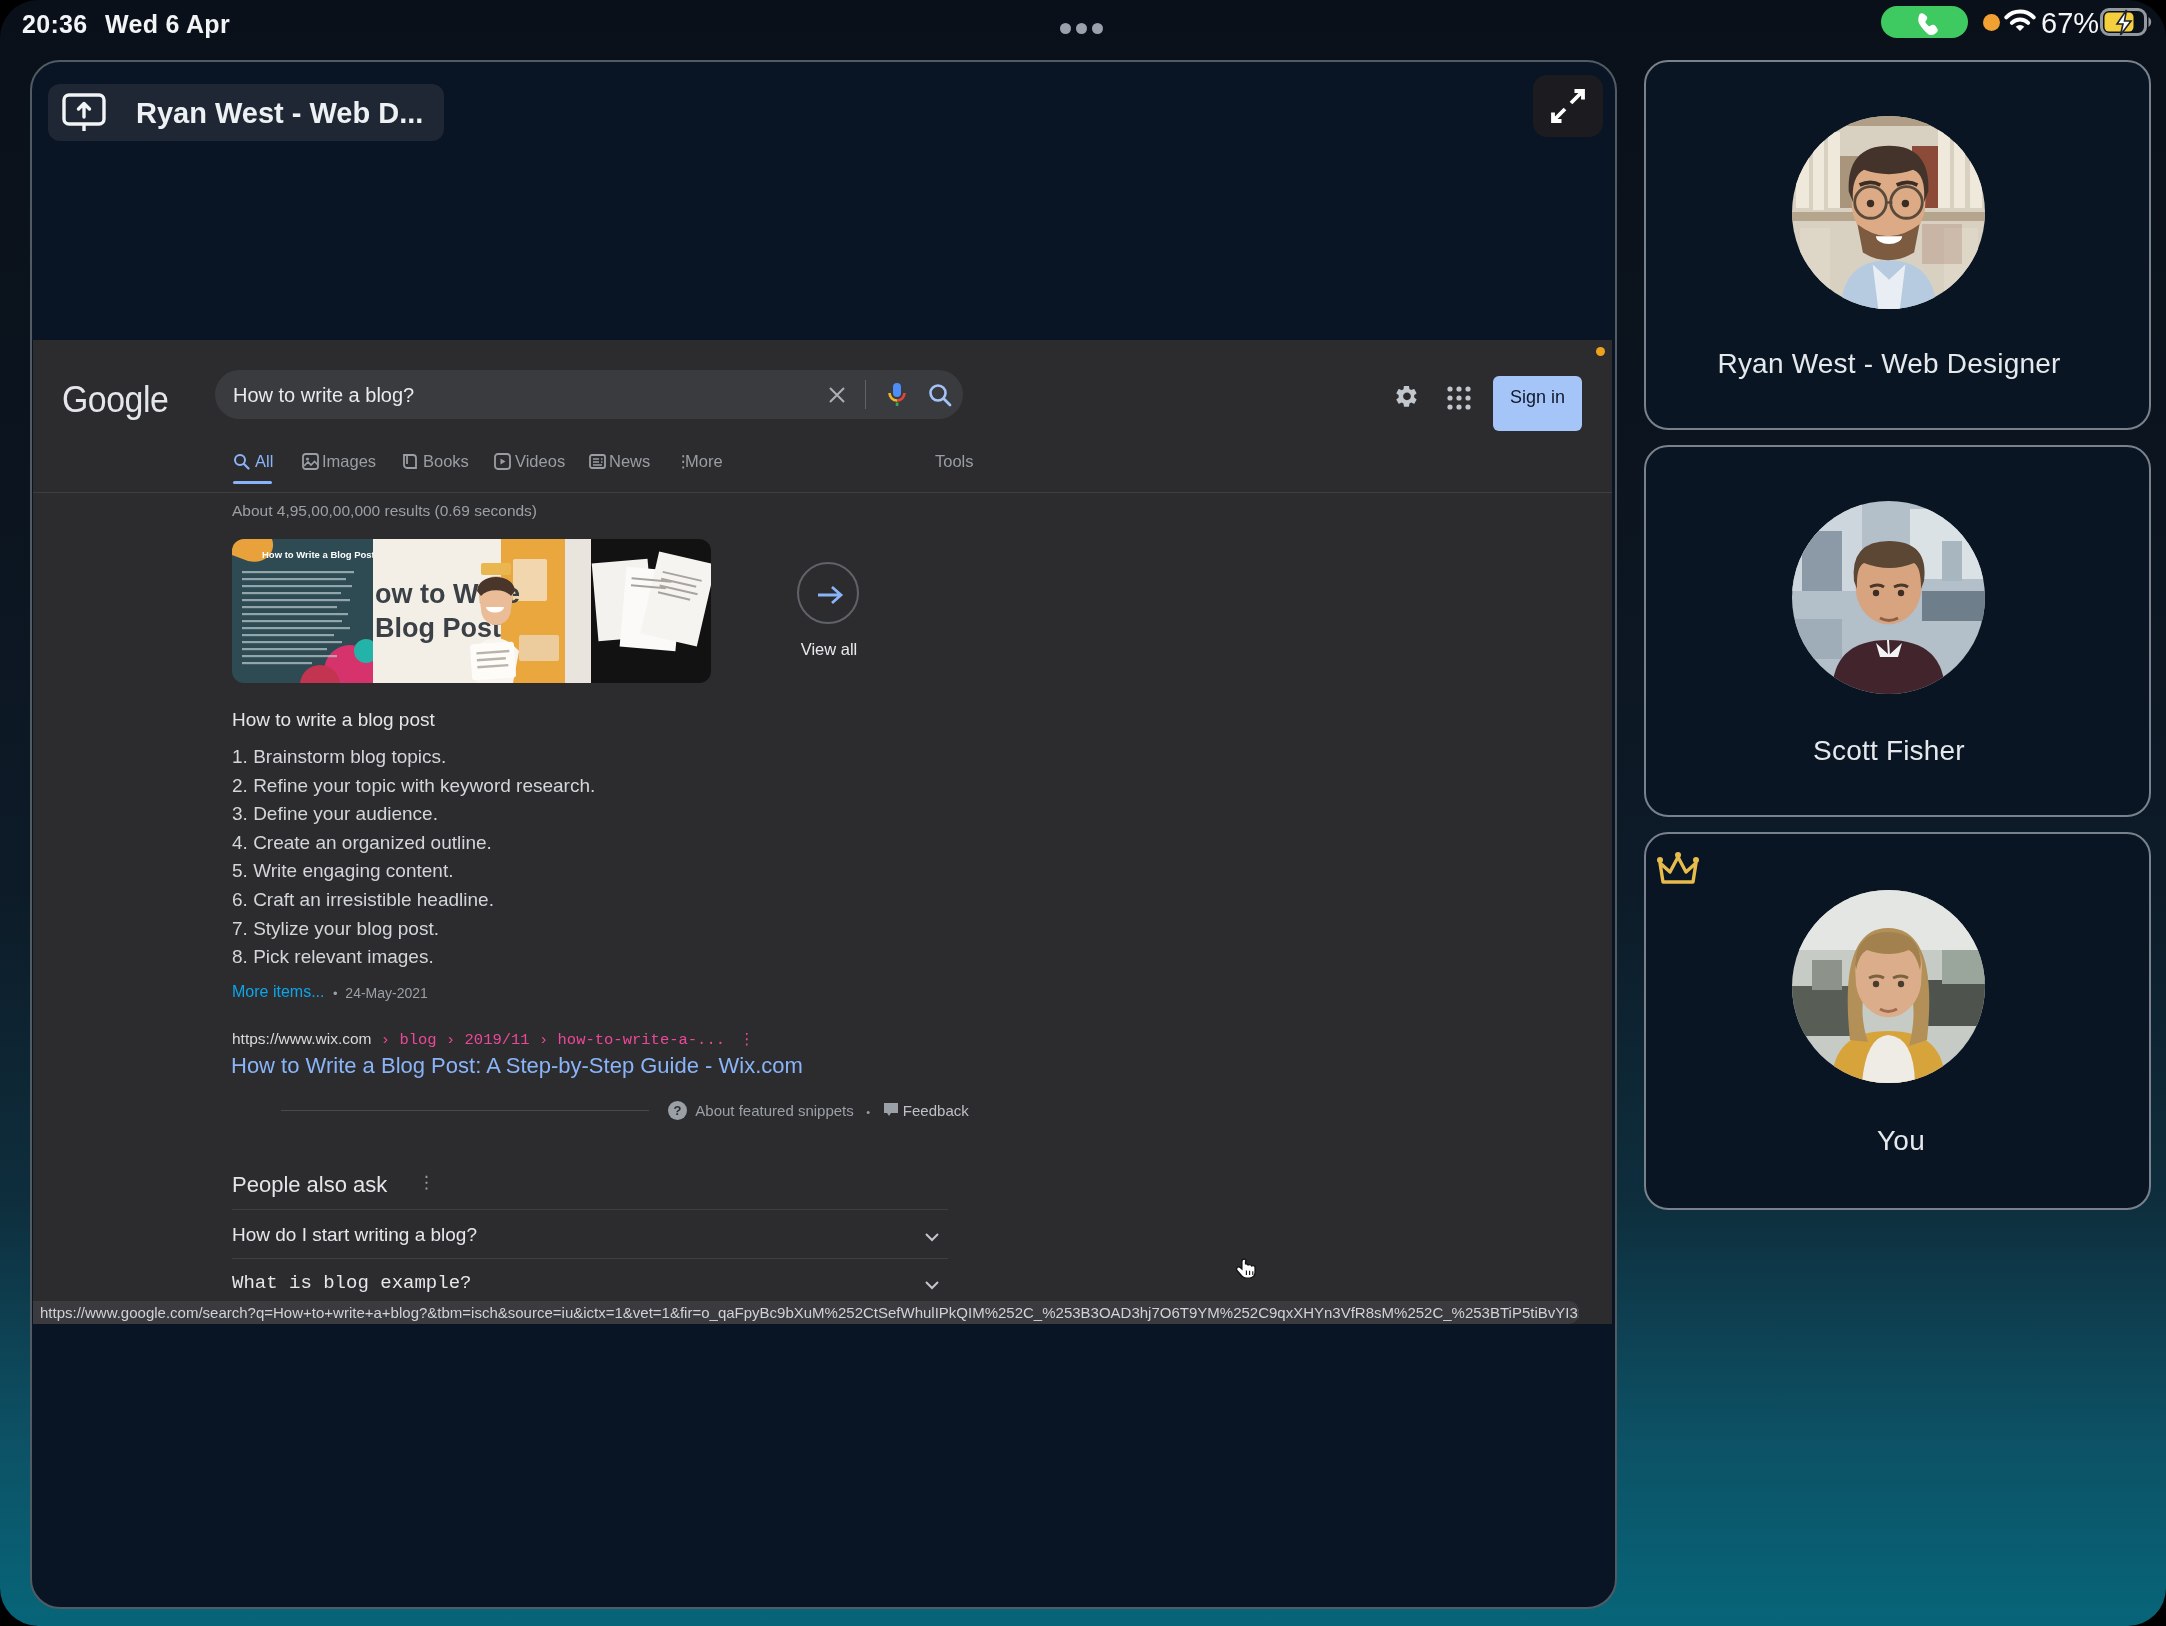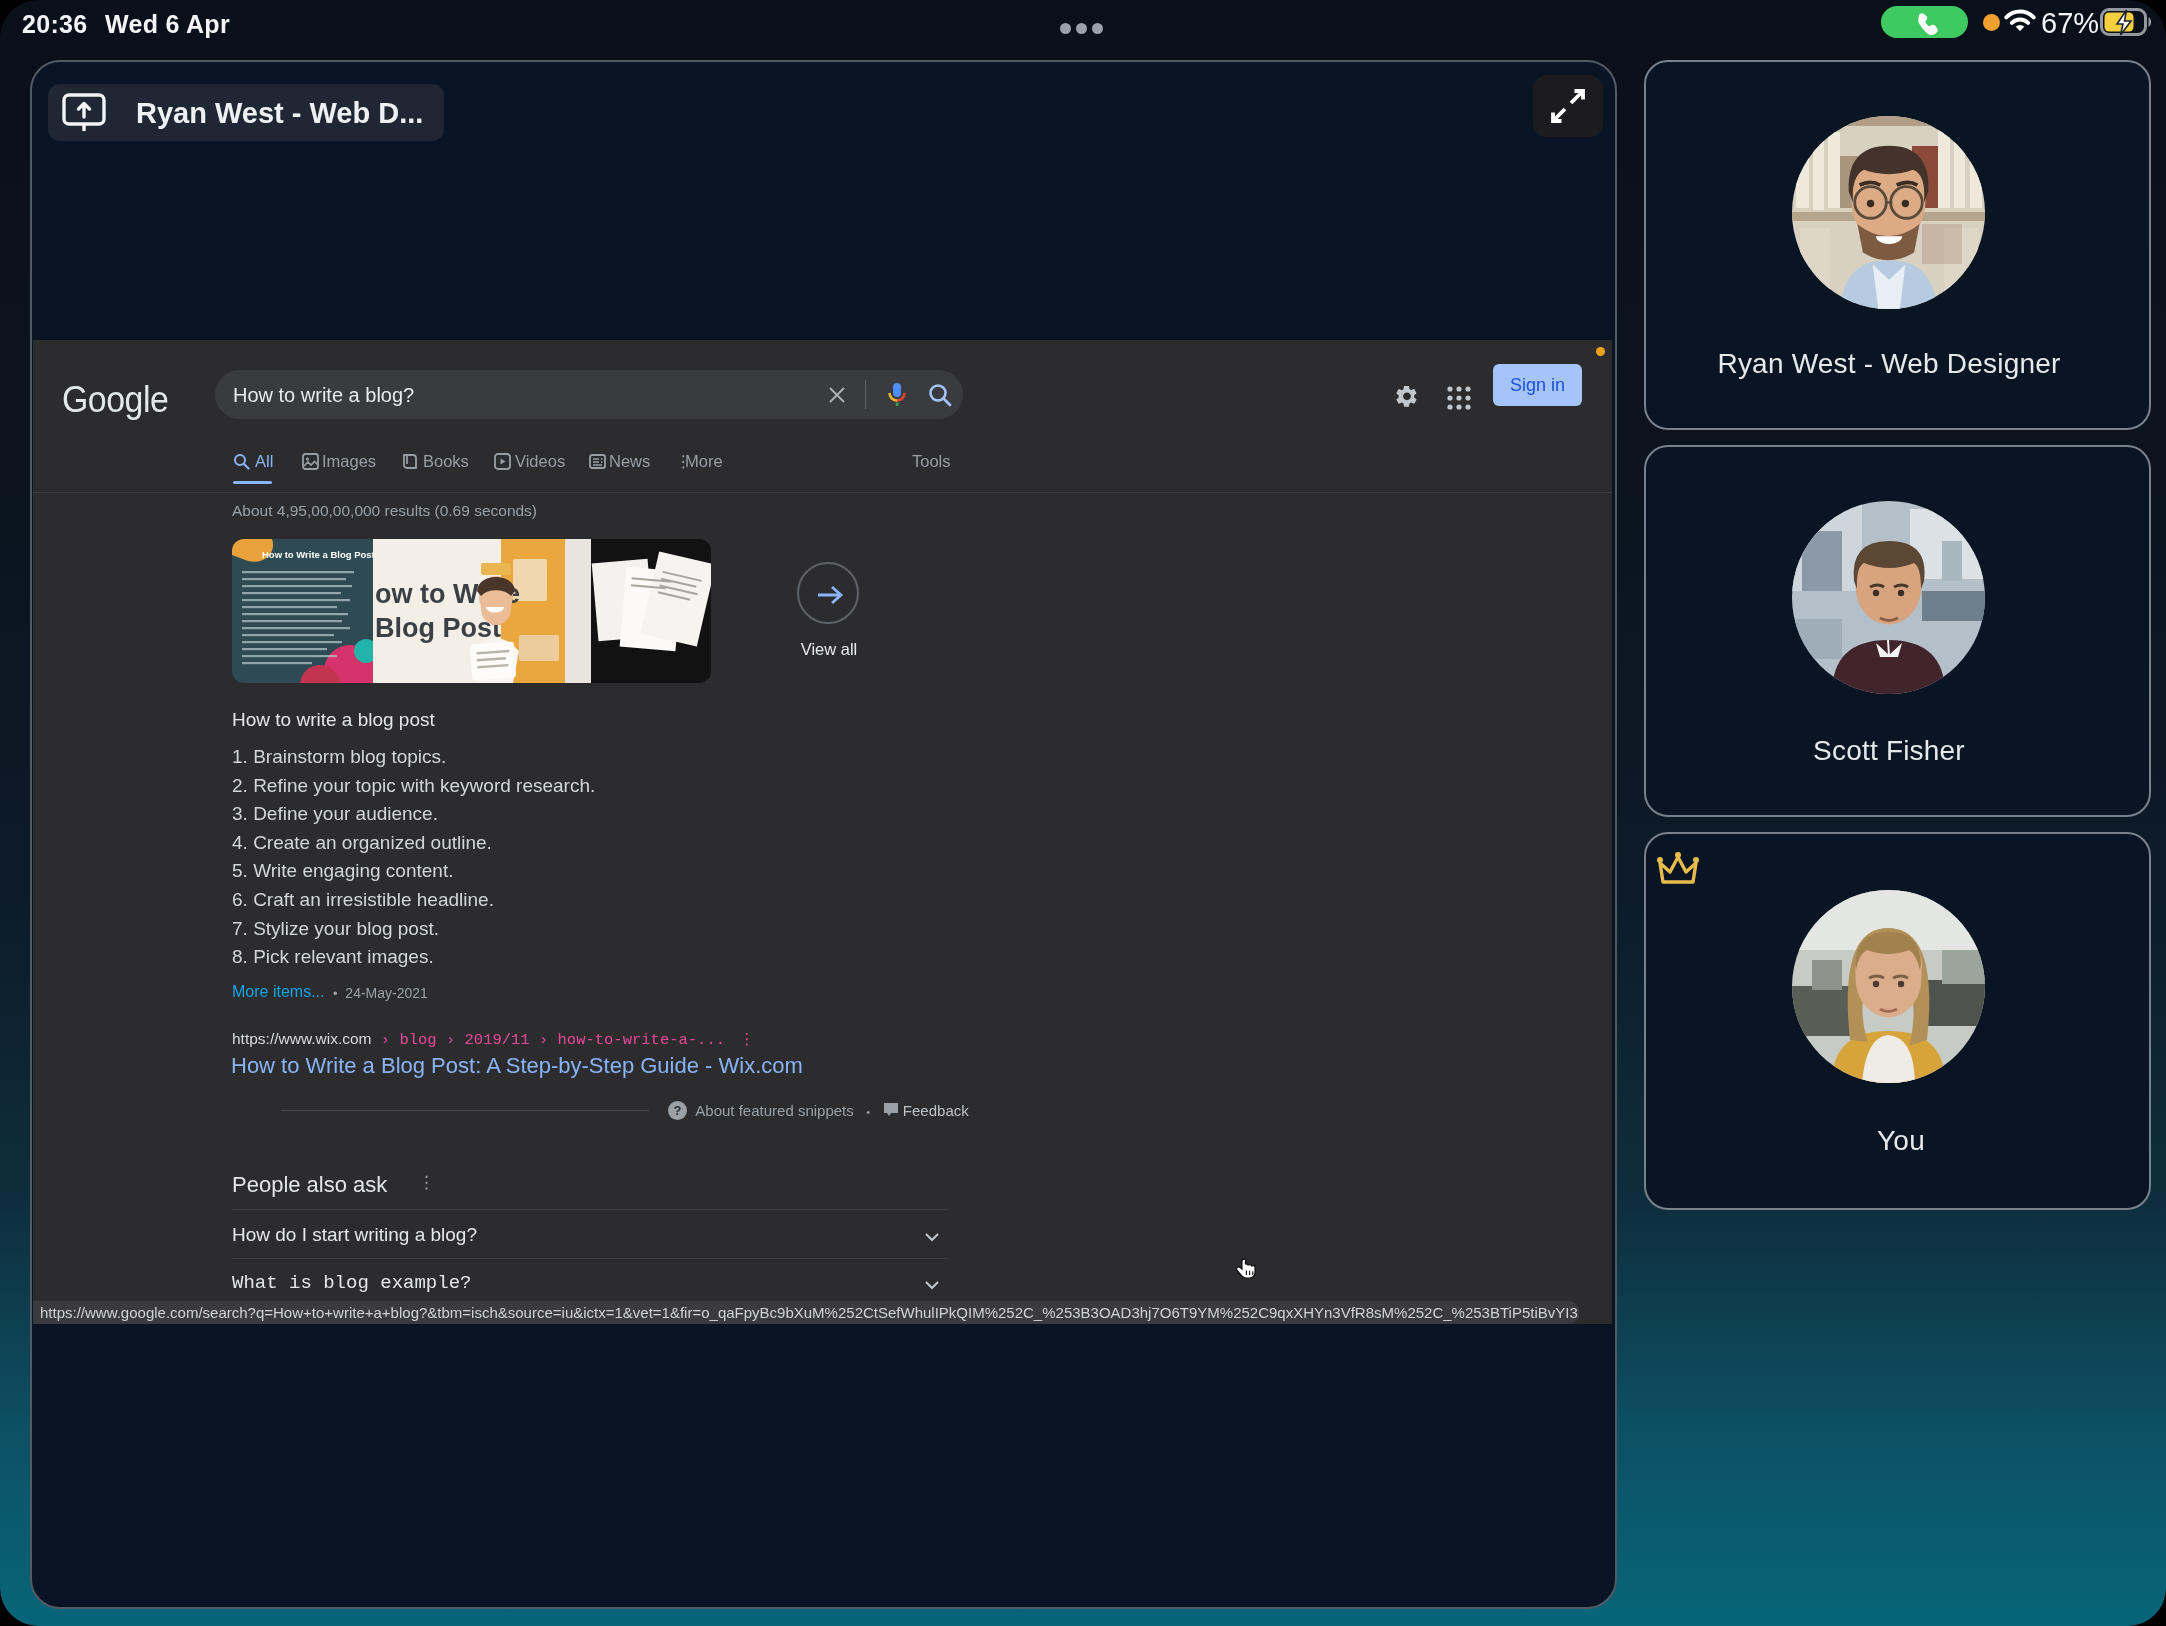--- a/index.html
+++ b/index.html
@@ -26,21 +26,21 @@
   }
   #sharepill {
     left:48px; top:84px; width:396px; height:57px; background:rgba(38,46,56,0.75); border-radius:12px;
   }
   #sharepill span { position:absolute; left:88px; top:13px; font-size:29px; font-weight:600; color:#eef1f3; white-space:nowrap; }
   #expandbtn { left:1533px; top:75px; width:70px; height:62px; background:#1c1c20; border-radius:14px; }
   
   #gpage { left:33px; top:340px; width:1579px; height:984px; background:#2c2c2f; font-family:"Liberation Sans", sans-serif;}
   #glogo { left:29px; top:39px; font-size:36px; font-weight:500; color:#e4e7ea; letter-spacing:-0.5px; transform:scaleX(0.94); transform-origin:left top; }
   #searchbox { left:182px; top:30px; width:748px; height:49px; border-radius:25px; background:#3a3b3f; }
-  #signin { left:1460px; top:24px; width:89px; height:42px; border-radius:6px; background:#a5c5f8; color:#1d4ed8; font-size:18px; font-weight:500; text-align:center; line-height:43px; }
+  #signin { left:1460px; top:36px; width:89px; height:55px; border-radius:6px; background:#a5c5f8; color:#0f172a; font-size:18px; font-weight:500; text-align:center; line-height:43px; }
   #gorangedot { left:1563px; top:7px; width:9px; height:9px; border-radius:50%; background:#eda21f; }
   .tab { top:112px; font-size:16.5px; color:#999ea4; }
   .tab.sel { color:#8ab4f8; }
   #tabline { left:200px; top:141px; width:39px; height:3px; background:#8ab4f8; border-radius:2px;}
   #tabdivider { left:0px; top:152px; width:1579px; height:1px; background:#3e3f42; }
   #stats { left:199px; top:162px; font-size:15.5px; color:#9aa0a6; }
   #imgrow { left:199px; top:199px; width:479px; height:144px; border-radius:12px; overflow:hidden; display:flex; }
   #viewallc { left:764px; top:222px; width:62px; height:62px; border:2px solid #5f6368; border-radius:50%; }
   #viewallc svg { position:absolute; left:15px; top:15px; }
   #viewalltxt { left:760px; top:300px; width:72px; text-align:center; font-size:16.5px; color:#e8eaed; }
@@ -167,21 +167,21 @@
         <path d="M6.5 5.5 l5 3 -5 3 z" fill="#999ea4"></path>
       </svg>
     <div class="abs tab" style="left:482px;">Videos</div>
     <svg width="17" height="17" viewBox="0 0 17 17" style="position:absolute;left:556px;top:113px;">
         <rect x="1" y="2" width="15" height="13" rx="2" stroke="#999ea4" stroke-width="1.8" fill="none"></rect>
         <path d="M4 6 h6 M4 9 h6 M4 12 h9 M12 6 h1.5 M12 9 h1.5" stroke="#999ea4" stroke-width="1.5"></path>
       </svg>
     <div class="abs tab" style="left:576px;">News</div>
     <div class="abs tab" style="left:642px;letter-spacing:1px;">⋮</div>
     <div class="abs tab" style="left:652px;">More</div>
-    <div class="abs tab" style="left:879px;">Tools</div>
+    <div class="abs tab" style="left:902px;">Tools</div>
     <div class="abs" id="tabline"></div>
     <div class="abs" id="tabdivider"></div>
     <div class="abs" id="stats">About 4,95,00,00,000 results (0.69 seconds)</div>
     <div class="abs" id="imgrow">
       <svg width="141" height="144" viewBox="0 0 141 144">
         <rect width="141" height="144" fill="#2e4a53"></rect>
         <path d="M0 0 h40 c5 14 -8 26 -24 22 L0 16 Z" fill="#e9a23b"></path>
         <circle cx="118" cy="132" r="26" fill="#d6336c"></circle>
         <circle cx="88" cy="146" r="20" fill="#c2344f"></circle>
         <circle cx="134" cy="112" r="12" fill="#24b3a8"></circle>

